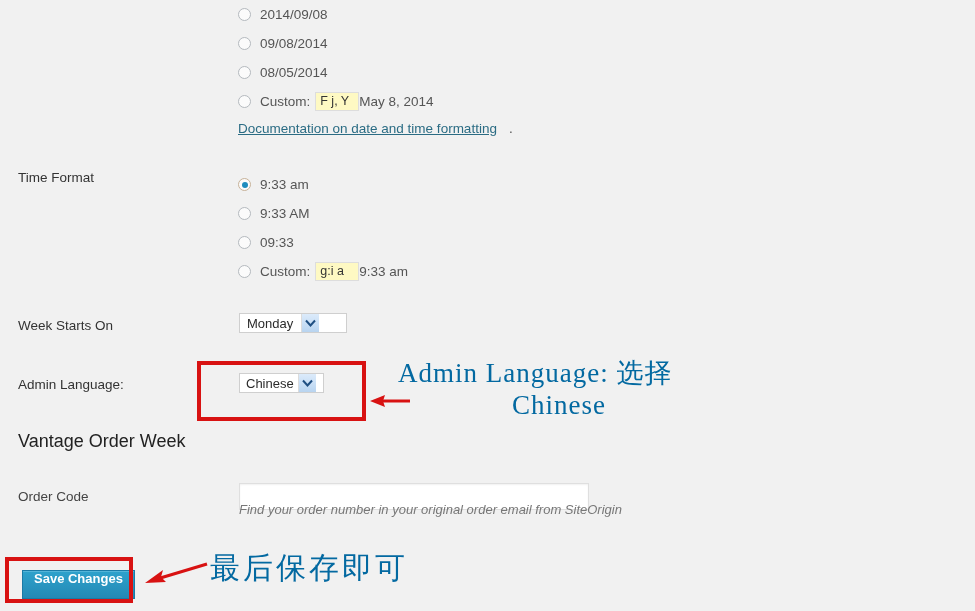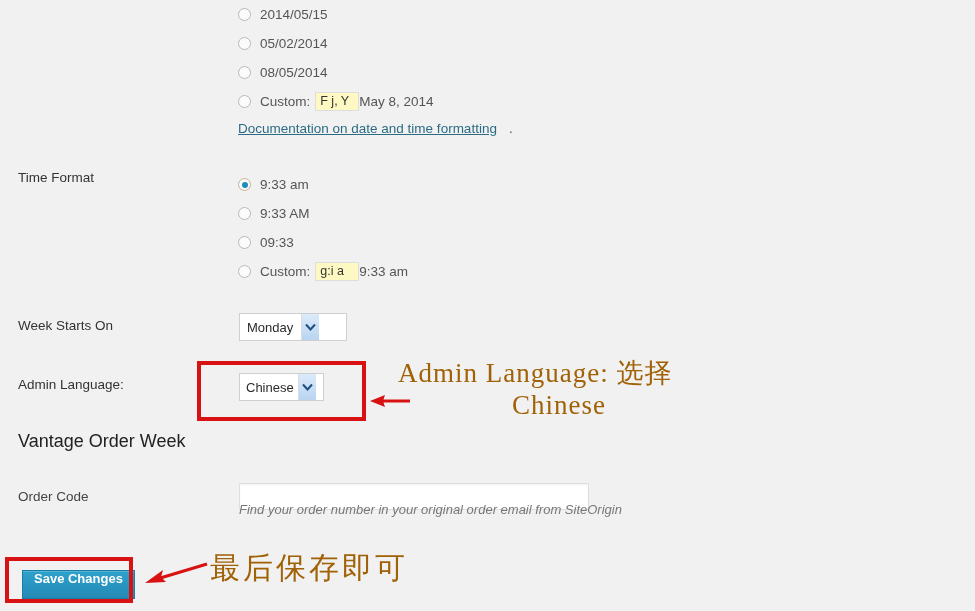--- a/index.html
+++ b/index.html
@@ -109,21 +109,21 @@
     color: #2b6c84;
     text-decoration: underline;
   }
 
   
   .legacy-select {
     display: inline-flex;
     align-items: stretch;
     background: #fff;
     border: 1px solid #cfcfcf;
-    height: 28px;
+    height: 20px;
     box-sizing: border-box;
   }
   .legacy-select .sel-text {
     display: flex;
     align-items: center;
     padding: 0 8px 0 7px;
     font-size: 13px;
     color: #2b2b2b;
     white-space: nowrap;
   }
@@ -190,43 +190,43 @@
 
   
   .anno-rect {
     position: absolute;
     border: 4px solid #d81212;
     box-sizing: border-box;
     pointer-events: none;
   }
   .anno-text {
     position: absolute;
-    color: #a16207;
+    color: #0369a1;
     font-family: "Liberation Serif", serif;
     white-space: nowrap;
     letter-spacing: 1px;
   }
   .anno-arrow {
     position: absolute;
   }
 </style>
 </head>
 <body>
 
 <div class="form-row" style="top:0px;">
   <div class="row-field">
 
     <div class="radio-line">
       <span class="radio"></span>
-      <span class="opt-text">2014/05/15</span>
-    </div>
-
-    <div class="radio-line">
-      <span class="radio"></span>
-      <span class="opt-text">05/02/2014</span>
+      <span class="opt-text">2014/09/08</span>
+    </div>
+
+    <div class="radio-line">
+      <span class="radio"></span>
+      <span class="opt-text">09/08/2014</span>
     </div>
 
     <div class="radio-line">
       <span class="radio"></span>
       <span class="opt-text">08/05/2014</span>
     </div>
 
     <div class="radio-line">
       <span class="radio"></span>
       <span class="custom-label">Custom:</span>

